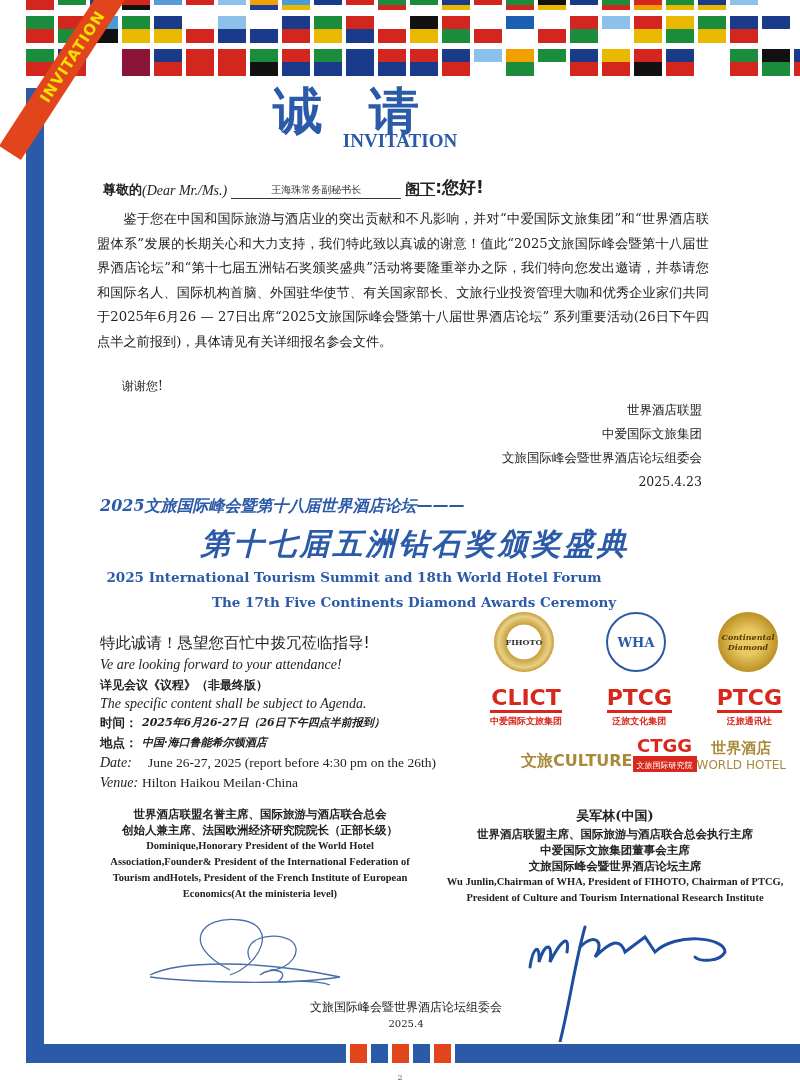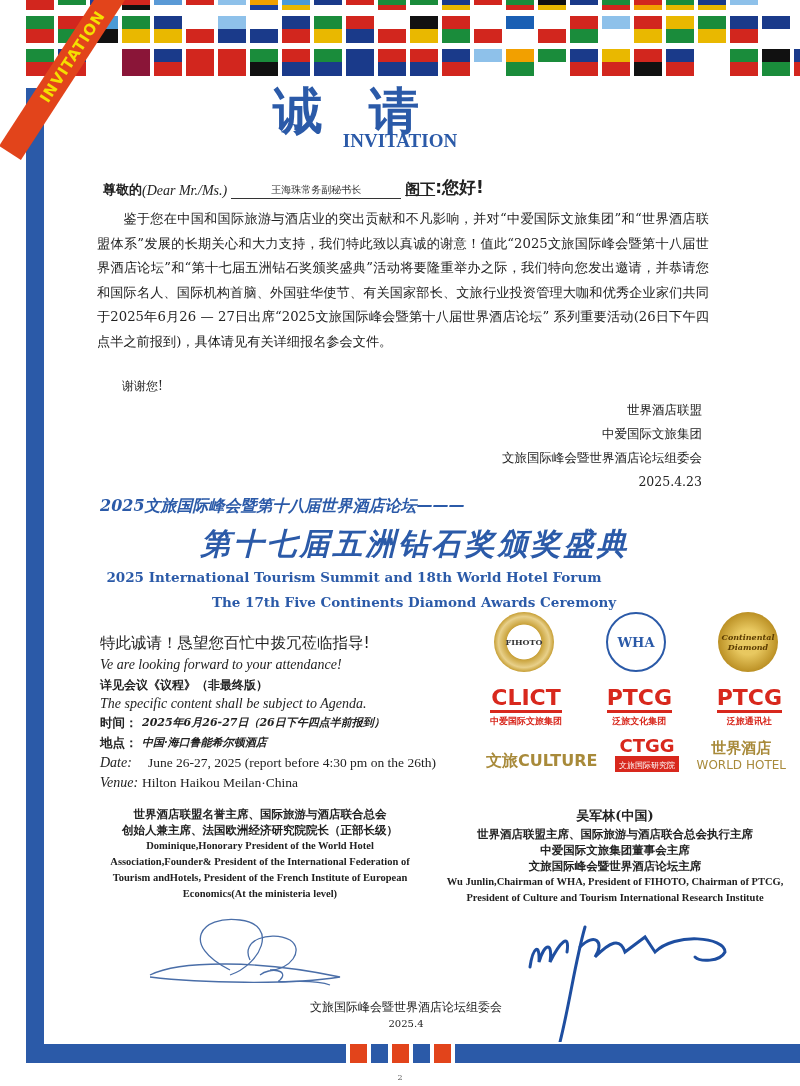--- a/index.html
+++ b/index.html
@@ -215,21 +215,21 @@
       </div>
     <div class="logo-text">
         <div class="logo-big">PTCG</div>
         <div class="logo-small">泛旅文化集团</div>
       </div>
     <div class="logo-text">
         <div class="logo-big">PTCG</div>
         <div class="logo-small">泛旅通讯社</div>
       </div>
   </div>
-  <div class="logo-row" style="margin-top:8px;align-items:flex-end;">
+  <div class="logo-row" style="margin-top:8px;align-items:flex-end;justify-content:flex-end;">
     <div class="logo-text">
         <div style="color:#a88a3a;font-weight:bold;font-size:16px;font-family:'DejaVu Sans',sans-serif;">文旅CULTURE</div>
       </div>
     <div class="logo-text">
         <div class="logo-big" style="font-size:18px;line-height:20px;">CTGG</div>
         <div style="background:#d8281d;color:#fff;font-size:8px;padding:1px 4px;">文旅国际研究院</div>
       </div>
     <div class="logo-text">
         <div style="color:#a88a3a;font-weight:bold;font-size:15px;">世界酒店</div>
         <div style="color:#a88a3a;font-size:12px;font-family:'DejaVu Sans',sans-serif;">WORLD HOTEL</div>

